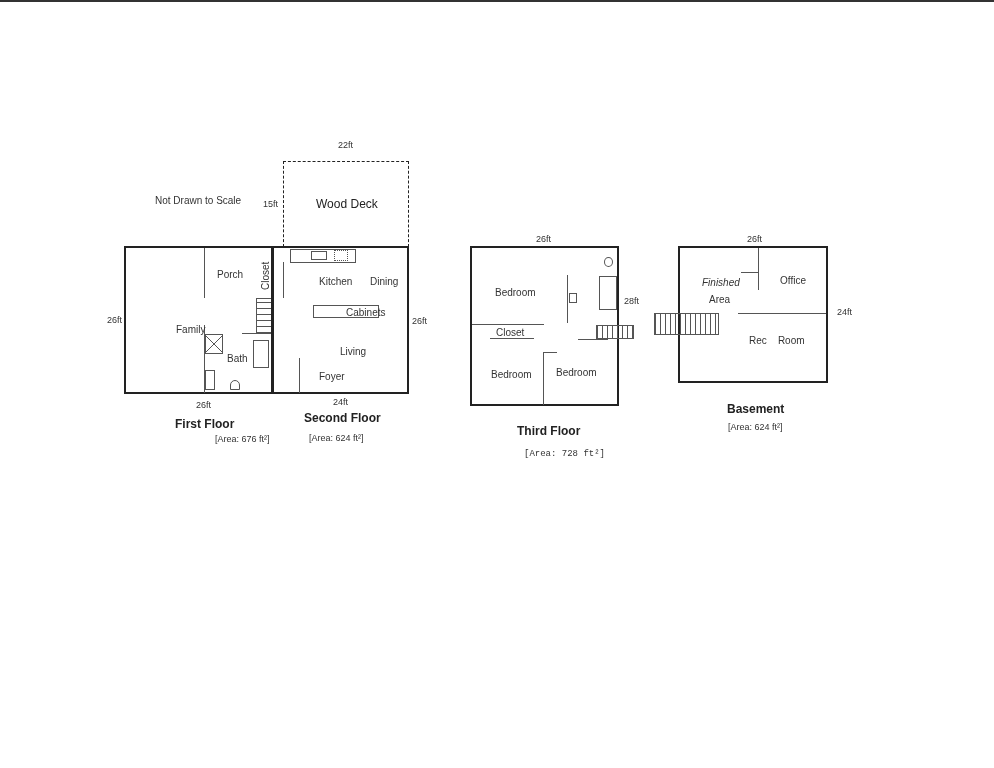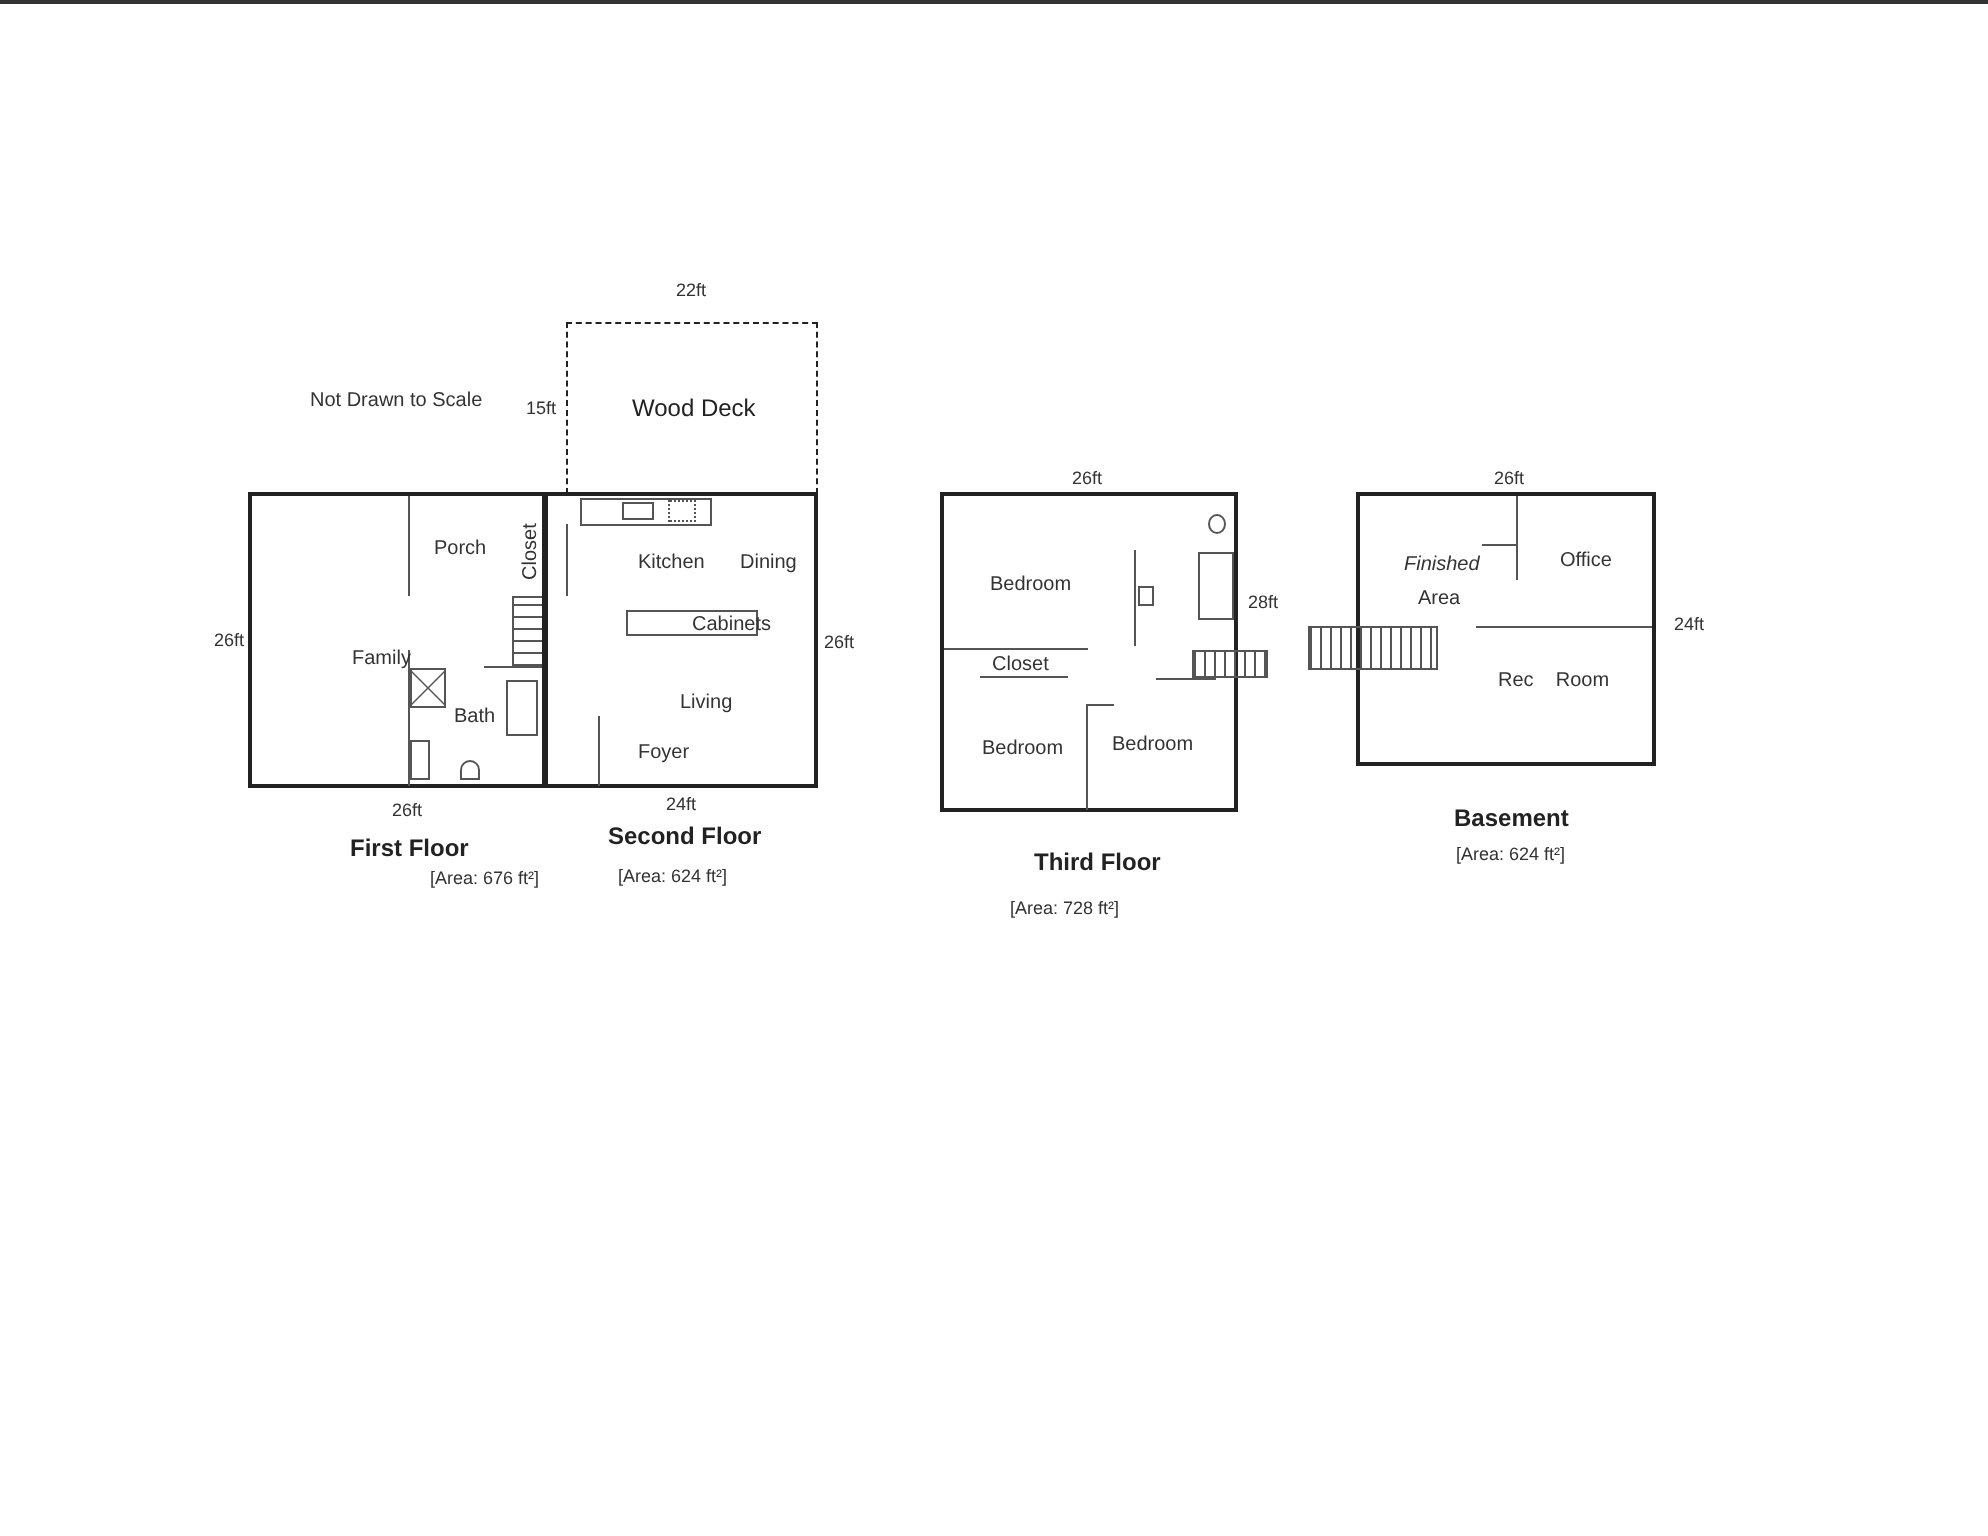--- a/index.html
+++ b/index.html
@@ -78,21 +78,21 @@
 <div class="fixture" style="left:604px;top:257px;width:9px;height:10px;border-radius:50%;"></div>
 <div class="fixture" style="left:569px;top:293px;width:8px;height:10px;"></div>
 <div class="stairs" style="left:596px;top:325px;width:38px;height:14px;"></div>
 <div class="lbl" style="left:495px;top:287px;">Bedroom</div>
 <div class="lbl" style="left:496px;top:327px;">Closet</div>
 <div class="lbl" style="left:491px;top:369px;">Bedroom</div>
 <div class="lbl" style="left:556px;top:367px;">Bedroom</div>
 <div class="dim" style="left:536px;top:234px;">26ft</div>
 <div class="dim" style="left:624px;top:296px;">28ft</div>
 <div class="title" style="left:517px;top:424px;">Third Floor</div>
-<div class="area" style="left:505px;top:449px;">[Area: 728 ft²]</div>
+<div class="area" style="left:524px;top:449px;font-family:Liberation Mono, monospace;">[Area: 728 ft²]</div>
 
 <div class="box" style="left:678px;top:246px;width:150px;height:137px;"></div>
 <div class="thin" style="left:758px;top:248px;width:1px;height:42px;"></div>
 <div class="thin" style="left:741px;top:272px;width:18px;height:1px;"></div>
 <div class="thin" style="left:738px;top:313px;width:88px;height:1px;"></div>
 <div class="stairs" style="left:654px;top:313px;width:65px;height:22px;"></div>
 <div class="lbl" style="left:702px;top:277px;font-style:italic;">Finished</div>
 <div class="lbl" style="left:709px;top:294px;">Area</div>
 <div class="lbl" style="left:780px;top:275px;">Office</div>
 <div class="lbl" style="left:749px;top:335px;white-space:pre;">Rec    Room</div>

